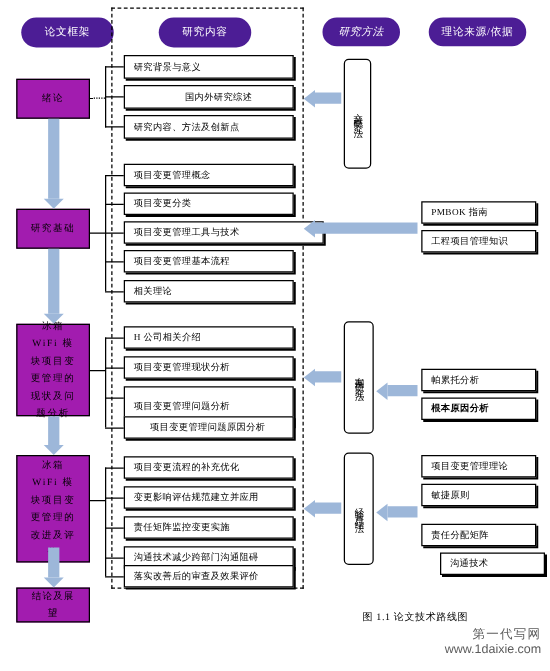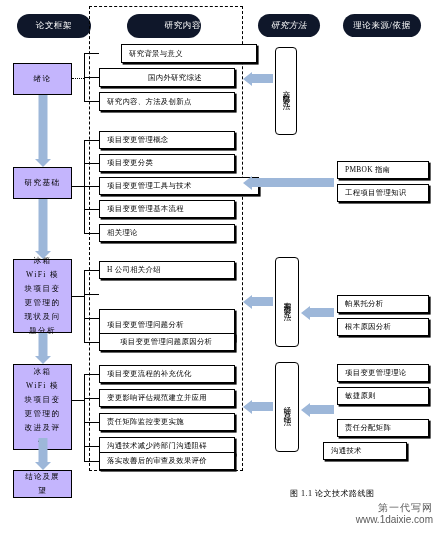--- a/index.html
+++ b/index.html
@@ -9,21 +9,21 @@
     font-family:"Liberation Serif","DejaVu Serif",serif;
     color:#000;
     position:relative;
     overflow:hidden;
   }
   #canvas{position:absolute;left:0;top:0;width:440px;height:537px;}
 
   
   .pill{
     position:absolute;
-    background:#0f172a;
+    background:#4c1d95;
     color:#fff;
     border-radius:999px;
     display:flex;align-items:center;justify-content:center;
     font-size:8.5px;
     letter-spacing:.6px;
     font-family:"Liberation Serif","DejaVu Serif",serif;
   }
 
   
   .box{
@@ -37,21 +37,21 @@
     line-height:1.25;
     box-shadow:1.6px 1.6px 0 #000;
   }
   .box.pad{padding-left:7px;}
   .box.flat{box-shadow:none;}
 
   
   .stage{
     position:absolute;
     border:1.2px solid #000;
-    background:#c4b5fd;
+    background:#a21caf;
     box-sizing:border-box;
     display:flex;align-items:center;justify-content:center;
     text-align:center;
     font-size:7.6px;
     line-height:1.85;
     letter-spacing:1.4px;
     padding:10px;
   }
 
   
@@ -130,21 +130,21 @@
   .wm2{font-size:10px;font-family:"Liberation Sans","DejaVu Sans",sans-serif;}
 </style>
 </head>
 <body>
 
 <div id="canvas">
 
   <div class="pill" style="left:17px;top:14px;width:74px;height:24px;">
     <span>论文框架</span>
   </div>
-  <div class="pill" style="left:127px;top:14px;width:74px;height:24px;justify-content:flex-end;">
+  <div class="pill" style="left:127px;top:14px;width:74px;height:24px;">
     <span>研究内容</span>
   </div>
   <div class="pill" style="left:258px;top:14px;width:62px;height:23px;font-style:italic;">
     <span>研究方法</span>
   </div>
   <div class="pill" style="left:343px;top:14px;width:78px;height:23px;">
     <span>理论来源/依据</span>
   </div>
 
   <div class="dashed-region" style="left:89px;top:6px;width:154px;height:465px;"></div>
@@ -175,21 +175,21 @@
   </div>
   <div class="arrow-down" style="left:34px;top:333px;width:17px;height:31px;">
     <div class="shaft" style="height:23px;"></div>
     <div class="head" style="top:23px;"></div>
   </div>
   <div class="arrow-down" style="left:34px;top:438px;width:17px;height:32px;">
     <div class="shaft" style="height:24px;"></div>
     <div class="head" style="top:24px;"></div>
   </div>
 
-  <div class="box pad" style="left:99px;top:44px;width:136px;height:19px;margin-left:22px;">
+  <div class="box pad" style="left:99px;top:44px;width:136px;height:19px;">
     <span>研究背景与意义</span>
   </div>
   <div class="box pad" style="left:99px;top:68px;width:136px;height:19px;padding-left:48px;">
     <span>国内外研究综述</span>
   </div>
   <div class="box pad" style="left:99px;top:92px;width:136px;height:19px;">
     <span>研究内容、方法及创新点</span>
   </div>
 
   <div class="ln v" style="left:84px;top:53px;height:49px;"></div>
@@ -218,20 +218,23 @@
   <div class="ln h" style="left:84px;top:140px;width:15px;"></div>
   <div class="ln h" style="left:84px;top:163px;width:15px;"></div>
   <div class="ln h" style="left:84px;top:186px;width:15px;"></div>
   <div class="ln h" style="left:84px;top:209px;width:15px;"></div>
   <div class="ln h" style="left:84px;top:233px;width:15px;"></div>
   <div class="ln h" style="left:72px;top:186px;width:12px;"></div>
 
   <div class="box pad" style="left:99px;top:261px;width:136px;height:18px;">
     <span>H 公司相关介绍</span>
   </div>
+  <div class="box pad" style="left:99px;top:285px;width:136px;height:18px;">
+    <span>项目变更管理现状分析</span>
+  </div>
   <div class="box pad" style="left:99px;top:309px;width:136px;height:32px;">
     <span>项目变更管理问题分析</span>
   </div>
   <div class="box pad" style="left:99px;top:333px;width:136px;height:18px;padding-left:20px;">
     <span>项目变更管理问题原因分析</span>
   </div>
 
   <div class="ln v" style="left:84px;top:270px;height:72px;"></div>
   <div class="ln h" style="left:84px;top:270px;width:15px;"></div>
   <div class="ln h" style="left:84px;top:294px;width:15px;"></div>
@@ -302,35 +305,35 @@
   <div class="box pad flat" style="left:337px;top:161px;width:92px;height:18px;box-shadow:1.6px 1.6px 0 #000;">
     <span>PMBOK 指南</span>
   </div>
   <div class="box pad flat" style="left:337px;top:184px;width:92px;height:18px;box-shadow:1.6px 1.6px 0 #000;">
     <span>工程项目管理知识</span>
   </div>
 
   <div class="box pad flat" style="left:337px;top:295px;width:92px;height:18px;box-shadow:1.6px 1.6px 0 #000;">
     <span>帕累托分析</span>
   </div>
-  <div class="box pad flat" style="left:337px;top:318px;width:92px;height:18px;box-shadow:1.6px 1.6px 0 #000;">
+  <div class="box pad flat" style="left:337px;top:318px;width:92px;height:18px;box-shadow:1.6px 1.6px 0 #000;font-weight:bold;">
     <span>根本原因分析</span>
   </div>
 
   <div class="box pad flat" style="left:337px;top:364px;width:92px;height:18px;box-shadow:1.6px 1.6px 0 #000;">
     <span>项目变更管理理论</span>
   </div>
   <div class="box pad flat" style="left:337px;top:387px;width:92px;height:18px;box-shadow:1.6px 1.6px 0 #000;">
     <span>敏捷原则</span>
   </div>
 
   <div class="box pad flat" style="left:337px;top:419px;width:92px;height:18px;box-shadow:1.6px 1.6px 0 #000;">
     <span>责任分配矩阵</span>
   </div>
-  <div class="box pad flat" style="left:323px;top:442px;width:84px;height:18px;box-shadow:1.6px 1.6px 0 #000;align-items:center;">
+  <div class="box pad flat" style="left:352px;top:442px;width:84px;height:18px;box-shadow:1.6px 1.6px 0 #000;align-items:center;">
     <span>沟通技术</span>
   </div>
 
   <div class="caption" style="left:290px;top:488px;">图 1.1 论文技术路线图</div>
 
   <div class="watermark" style="left:300px;top:502px;width:133px;">
     <div class="wm1">第一代写网</div>
     <div class="wm2">www.1daixie.com</div>
   </div>
 

